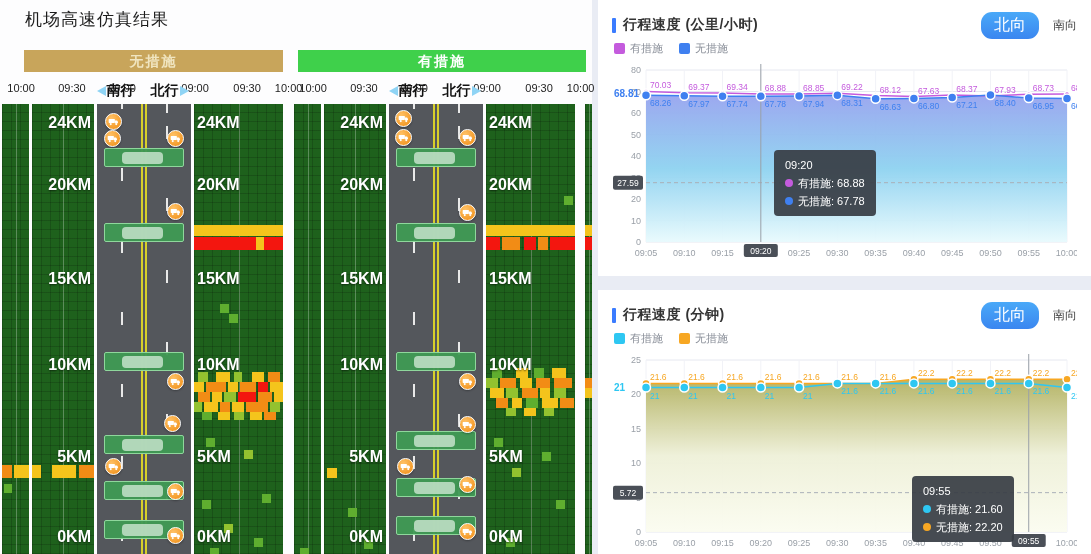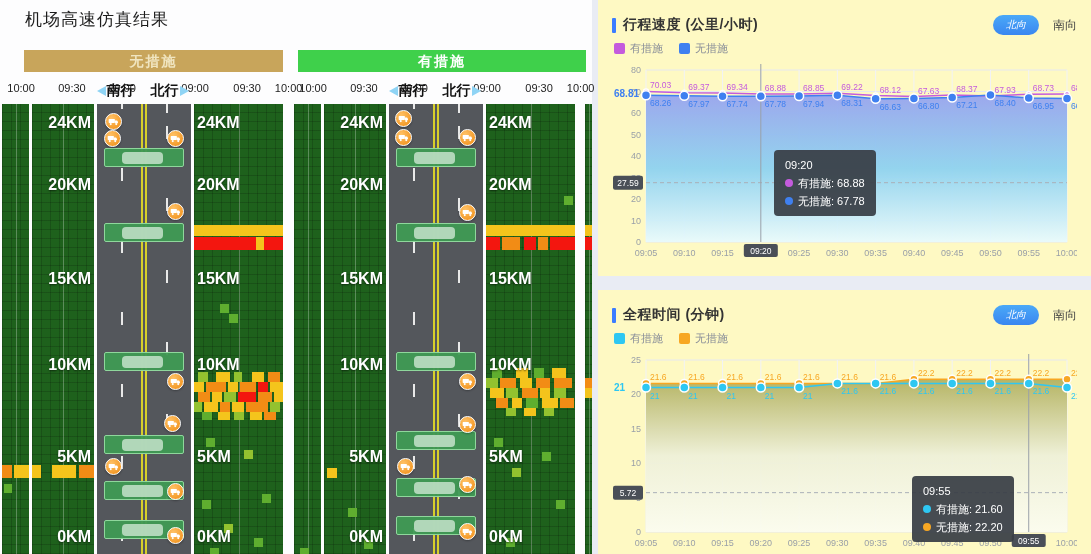--- a/index.html
+++ b/index.html
@@ -32,28 +32,28 @@
     background-image:repeating-linear-gradient(180deg,#e9e9e9 0 13px, transparent 13px 72px); }
   .cline { position:absolute; top:0; bottom:0; width:2px; background:#d6cf2b; }
   .rbox { position:absolute; left:7%; width:86%; height:19px; background:rgba(64,153,84,.96); border:1px solid #8fd79c; border-radius:2px; }
   .rbox .blob { position:absolute; left:22%; top:3px; width:52%; height:12px; background:rgba(198,227,203,.85); border-radius:4px; }
   .ricon { position:absolute; width:17px; height:17px; margin:-8px; border-radius:50%;
     background:radial-gradient(circle at 35% 30%, #ffc267, #f08c12); border:1px solid #fff;
     display:flex; align-items:center; justify-content:center; box-shadow:0 1px 2px rgba(0,0,0,.3); }
 
   
   .right-sec { position:absolute; left:598px; top:0; width:493px; height:554px; }
-  .card { position:absolute; left:0; width:493px; background:#fef9c3; }
+  .card { position:absolute; left:0; width:493px; background:#ffffff; }
   .card1 { top:0; height:276px; }
   .card2 { top:290px; height:264px; }
   .c-head { position:absolute; left:14px; right:14px; top:14px; height:22px; display:flex; align-items:center; }
   .c-bar { width:4px; height:15px; background:#3b7cff; margin-right:7px; border-radius:1px; }
   .c-title { font-size:14px; font-weight:bold; color:#333; letter-spacing:.5px; }
   .c-btns { margin-left:auto; display:flex; align-items:center; gap:14px; }
-  .pill { font-size:10px; color:#fff; background:linear-gradient(#4aa9f8,#3a86f0); border:none; border-radius:11px; padding:3px 13px; cursor:pointer;font-style:italic; }
+  .pill { font-size:16px; color:#fff; background:linear-gradient(#4aa9f8,#3a86f0); border:none; border-radius:11px; padding:3px 13px; cursor:pointer; }
   .flat-btn { font-size:12px; color:#444; background:none; border:none; cursor:pointer; }
   .c-legend { position:absolute; left:16px; top:41px; display:flex; gap:16px; align-items:center; font-size:11px; color:#8a8f99; }
   .lg-item { display:flex; align-items:center; gap:5px; cursor:pointer; }
   .lg-sq { width:11px; height:11px; border-radius:2px; }
   .chart-wrap { position:absolute; left:14px; top:58px; width:465px; }
   .tooltip { position:absolute; background:rgba(56,61,69,.93); color:#fff; border-radius:4px;
     padding:6px 11px; font-size:11px; line-height:1.65; white-space:nowrap; z-index:5; }
   .tt-dot { display:inline-block; width:8px; height:8px; border-radius:50%; margin-right:5px; }
 </style>
 </head>
@@ -576,21 +576,21 @@
           </svg><div class="tooltip" style="left: 162px; top: 92px;">
             <div>09:20</div>
             <div><span class="tt-dot" style="background: rgb(196, 91, 221);"></span>有措施: 68.88</div>
             <div><span class="tt-dot" style="background: rgb(63, 128, 240);"></span>无措施: 67.78</div>
           </div></div>
     </div>
 
     <div class="card card2">
       <div class="c-head">
         <div class="c-bar"></div>
-        <div class="c-title">全程时间 (分钟)</div>
+        <div class="c-title">行程速度 (分钟)</div>
         <div class="c-btns">
           <button class="pill">北向</button>
           <button class="flat-btn">南向</button>
         </div>
       </div>
       <div class="c-legend">
         <span class="lg-item">
           <span class="lg-sq" id="lg10" style="background: rgb(46, 199, 242);"></span>
           <span>有措施</span>
         </span>

